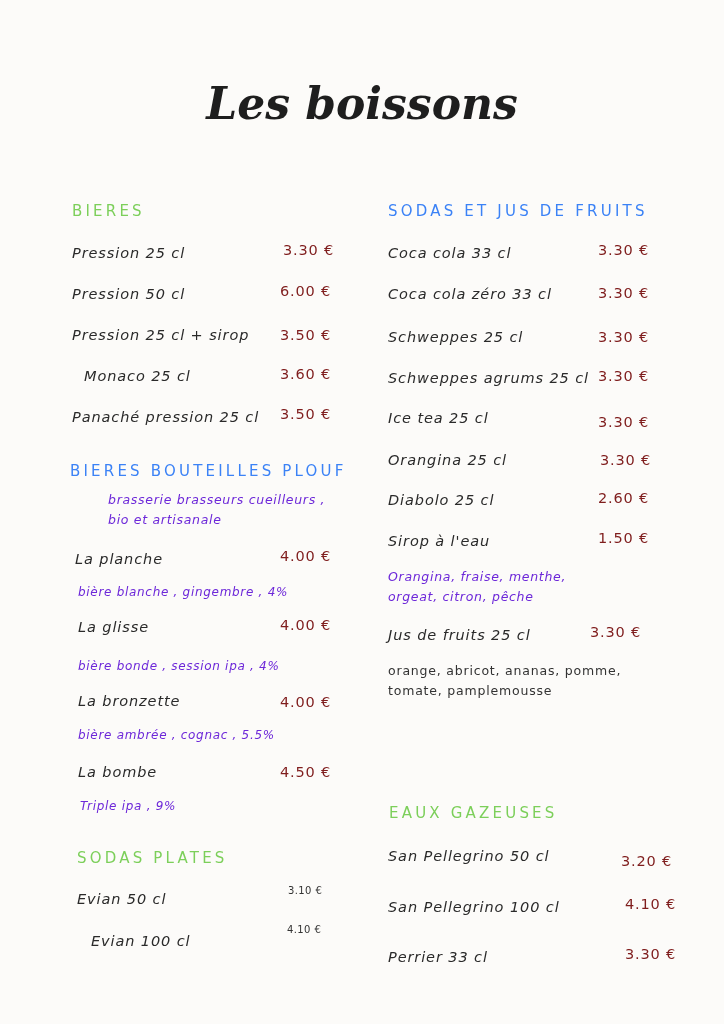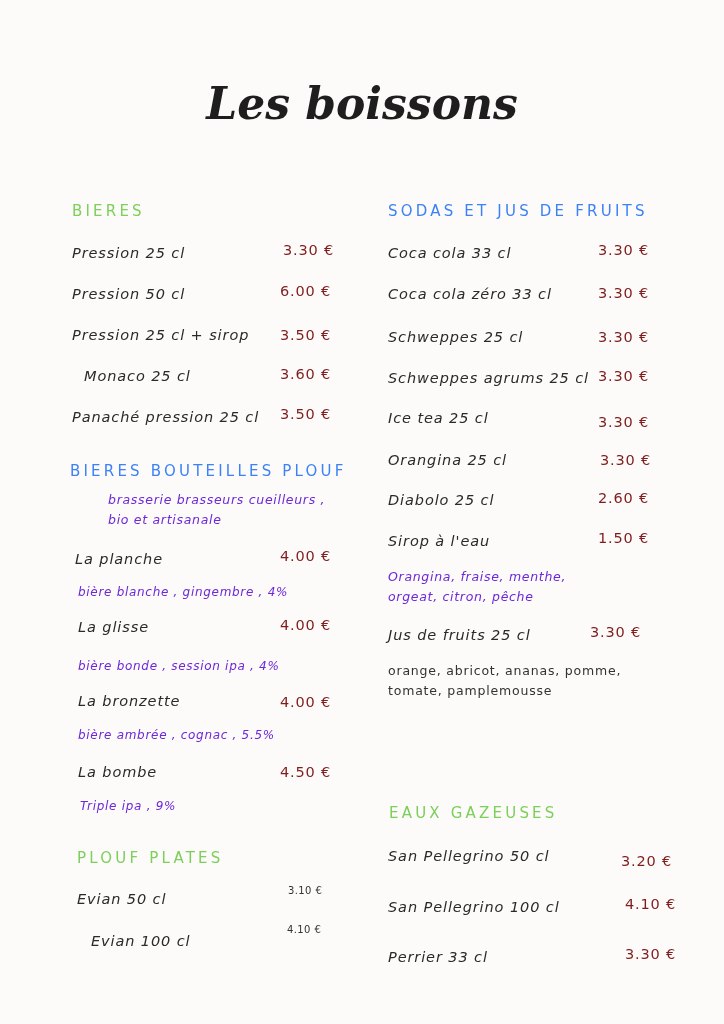--- a/index.html
+++ b/index.html
@@ -47,21 +47,21 @@
 <div class="abs desc" style="left:78px;top:659px;font-size:12px;">bière bonde , session ipa , 4%</div>
 
 <div class="abs item" style="left:78px;top:693px;">La bronzette</div>
 <div class="abs price" style="left:280px;top:694px;">4.00 €</div>
 <div class="abs desc" style="left:78px;top:728px;font-size:12px;">bière ambrée , cognac , 5.5%</div>
 
 <div class="abs item" style="left:78px;top:764px;">La bombe</div>
 <div class="abs price" style="left:280px;top:764px;">4.50 €</div>
 <div class="abs desc" style="left:80px;top:799px;font-size:12px;">Triple ipa , 9%</div>
 
-<div class="abs h green" style="left:77px;top:849px;">PLOUF PLATES</div>
+<div class="abs h green" style="left:77px;top:849px;">SODAS PLATES</div>
 <div class="abs item" style="left:77px;top:891px;">Evian 50 cl</div>
 <div class="abs small" style="left:288px;top:885px;">3.10 €</div>
 <div class="abs item" style="left:91px;top:933px;">Evian 100 cl</div>
 <div class="abs small" style="left:287px;top:924px;">4.10 €</div>
 
 <div class="abs h pink" style="left:388px;top:202px;">SODAS ET JUS DE FRUITS</div>
 <div class="abs item" style="left:388px;top:245px;">Coca cola 33 cl</div>
 <div class="abs price" style="left:598px;top:242px;">3.30 €</div>
 <div class="abs item" style="left:388px;top:286px;">Coca cola zéro 33 cl</div>
 <div class="abs price" style="left:598px;top:285px;">3.30 €</div>

